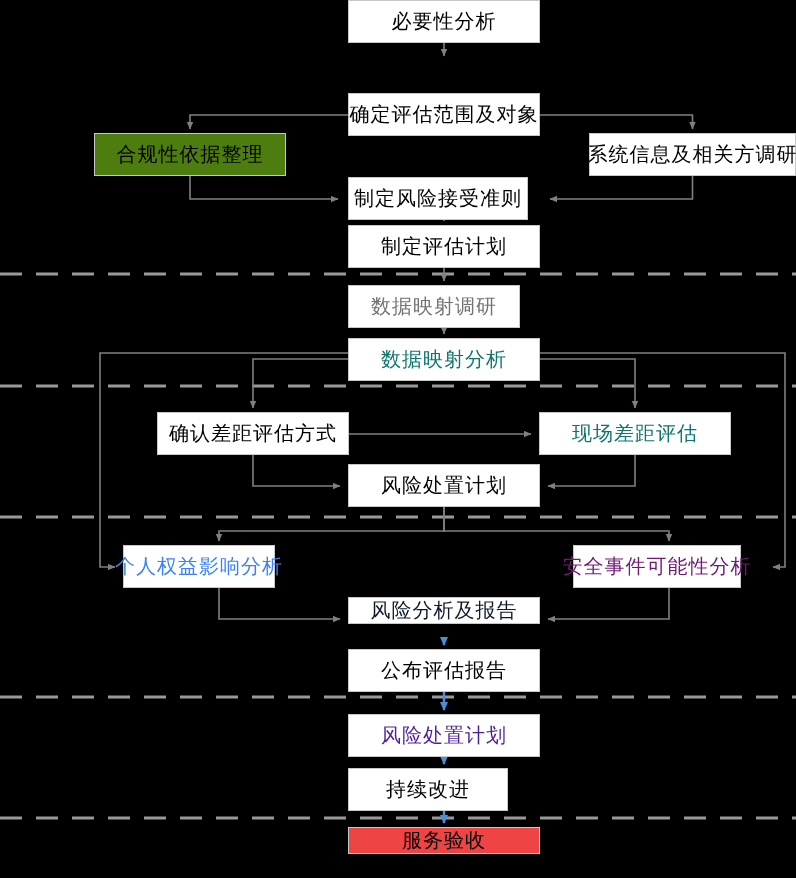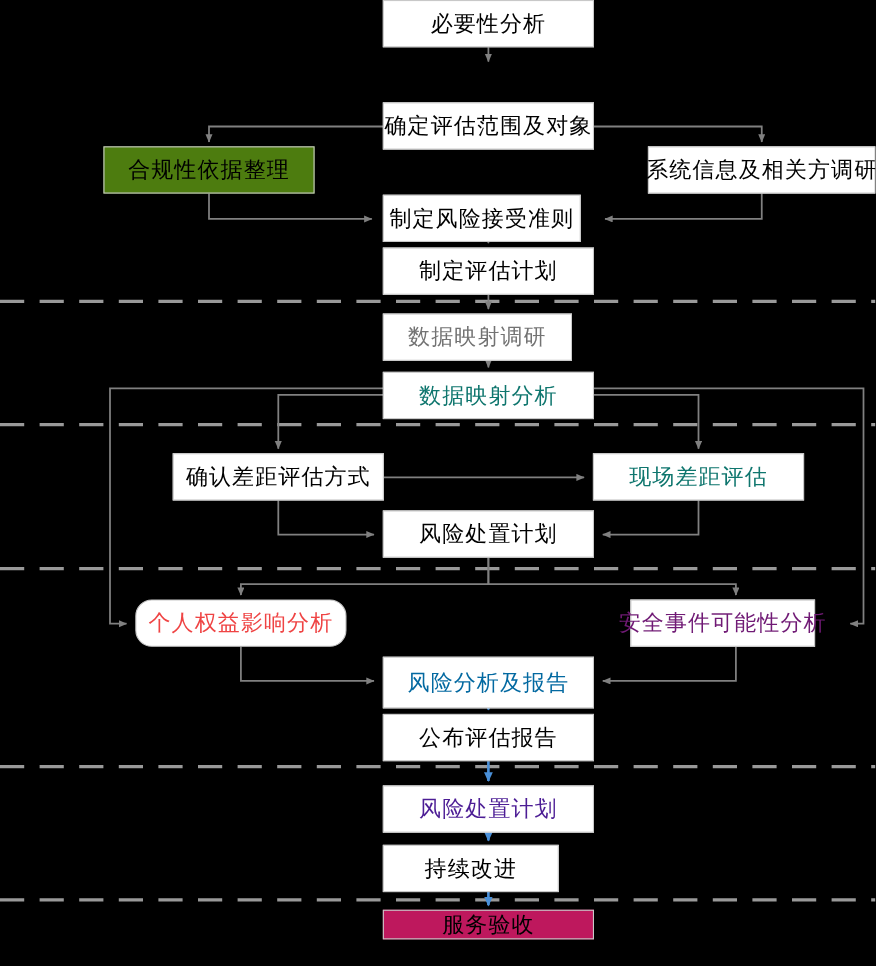--- a/index.html
+++ b/index.html
@@ -126,36 +126,36 @@
       </div>
       <div class="node" style="left: 157px; top: 412px; width: 192px; height: 43px; background: rgb(255, 255, 255); border-color: rgb(200, 200, 200); color: rgb(0, 0, 0);">
         <span class="lbl">确认差距评估方式</span>
       </div>
       <div class="node" style="left: 539px; top: 412px; width: 192px; height: 43px; background: rgb(255, 255, 255); border-color: rgb(200, 200, 200); color: #0f766e;">
         <span class="lbl">现场差距评估</span>
       </div>
       <div class="node" style="left: 348px; top: 464px; width: 192px; height: 43px; background: rgb(255, 255, 255); border-color: rgb(200, 200, 200); color: rgb(0, 0, 0);">
         <span class="lbl">风险处置计划</span>
       </div>
-      <div class="node" style="left: 123px; top: 545px; width: 192px; height: 43px; background: rgb(255, 255, 255); border-color: rgb(200, 200, 200); color: #ef4444; border-radius: 15px;">
+      <div class="node" style="left: 123px; top: 545px; width: 152px; height: 43px; background: rgb(255, 255, 255); border-color: rgb(200, 200, 200); color: #3b82f6;">
         <span class="lbl">个人权益影响分析</span>
       </div>
       <div class="node" style="left: 573px; top: 545px; width: 168px; height: 43px; background: rgb(255, 255, 255); border-color: rgb(200, 200, 200); color: #701a75;">
         <span class="lbl">安全事件可能性分析</span>
       </div>
-      <div class="node" style="left: 348px; top: 597px; width: 192px; height: 47px; background: rgb(255, 255, 255); border-color: rgb(200, 200, 200); color: #0369a1;">
+      <div class="node" style="left: 348px; top: 597px; width: 192px; height: 27px; background: rgb(255, 255, 255); border-color: rgb(200, 200, 200); color: #0f172a;">
         <span class="lbl">风险分析及报告</span>
       </div>
       <div class="node" style="left: 348px; top: 649px; width: 192px; height: 43px; background: rgb(255, 255, 255); border-color: rgb(200, 200, 200); color: rgb(0, 0, 0); justify-content: center;">
         <span class="lbl">公布评估报告</span>
       </div>
       <div class="node" style="left: 348px; top: 714px; width: 192px; height: 43px; background: rgb(255, 255, 255); border-color: rgb(200, 200, 200); color: #4c1d95;">
         <span class="lbl">风险处置计划</span>
       </div>
       <div class="node" style="left: 348px; top: 768px; width: 160px; height: 43px; background: rgb(255, 255, 255); border-color: rgb(200, 200, 200); color: rgb(0, 0, 0);">
         <span class="lbl">持续改进</span>
       </div>
-      <div class="node" style="left: 348px; top: 827px; width: 192px; height: 27px; background: #be185d; border-color: rgb(200, 200, 200); color: rgb(0, 0, 0);">
+      <div class="node" style="left: 348px; top: 827px; width: 192px; height: 27px; background: #ef4444; border-color: rgb(200, 200, 200); color: rgb(0, 0, 0);">
         <span class="lbl">服务验收</span>
       </div>
     </div>
 
 </div>
 
 </body></html>

